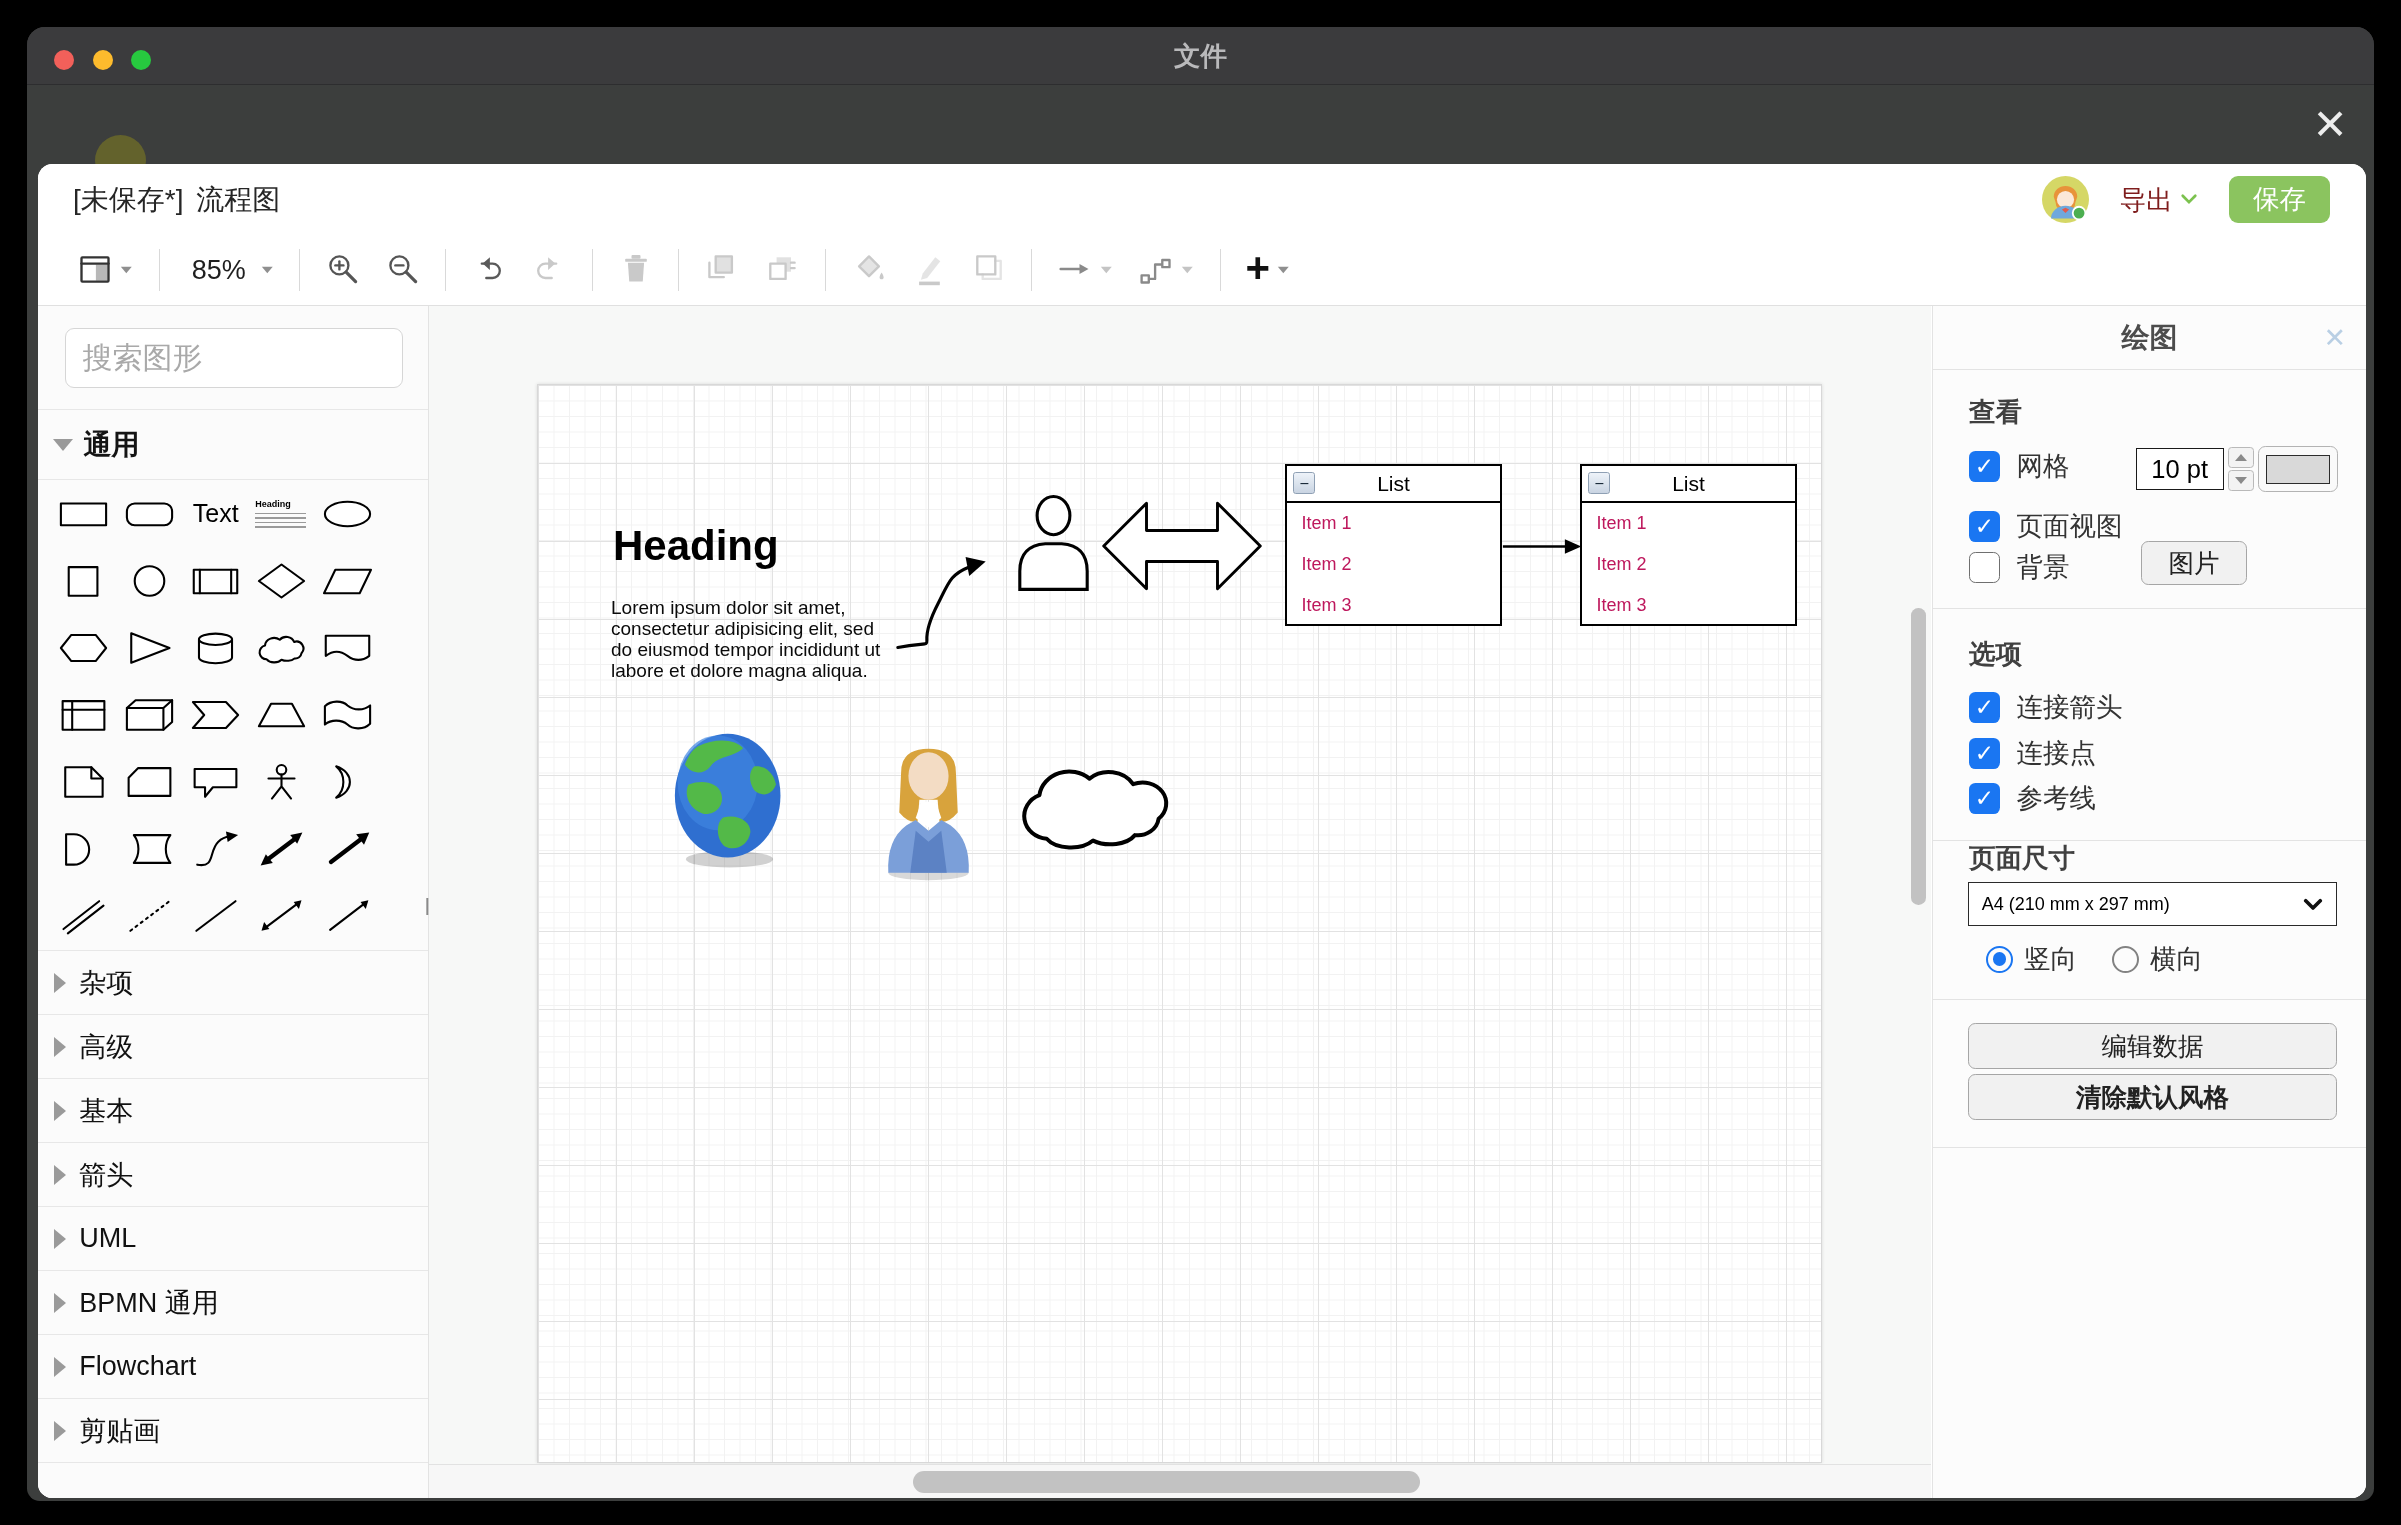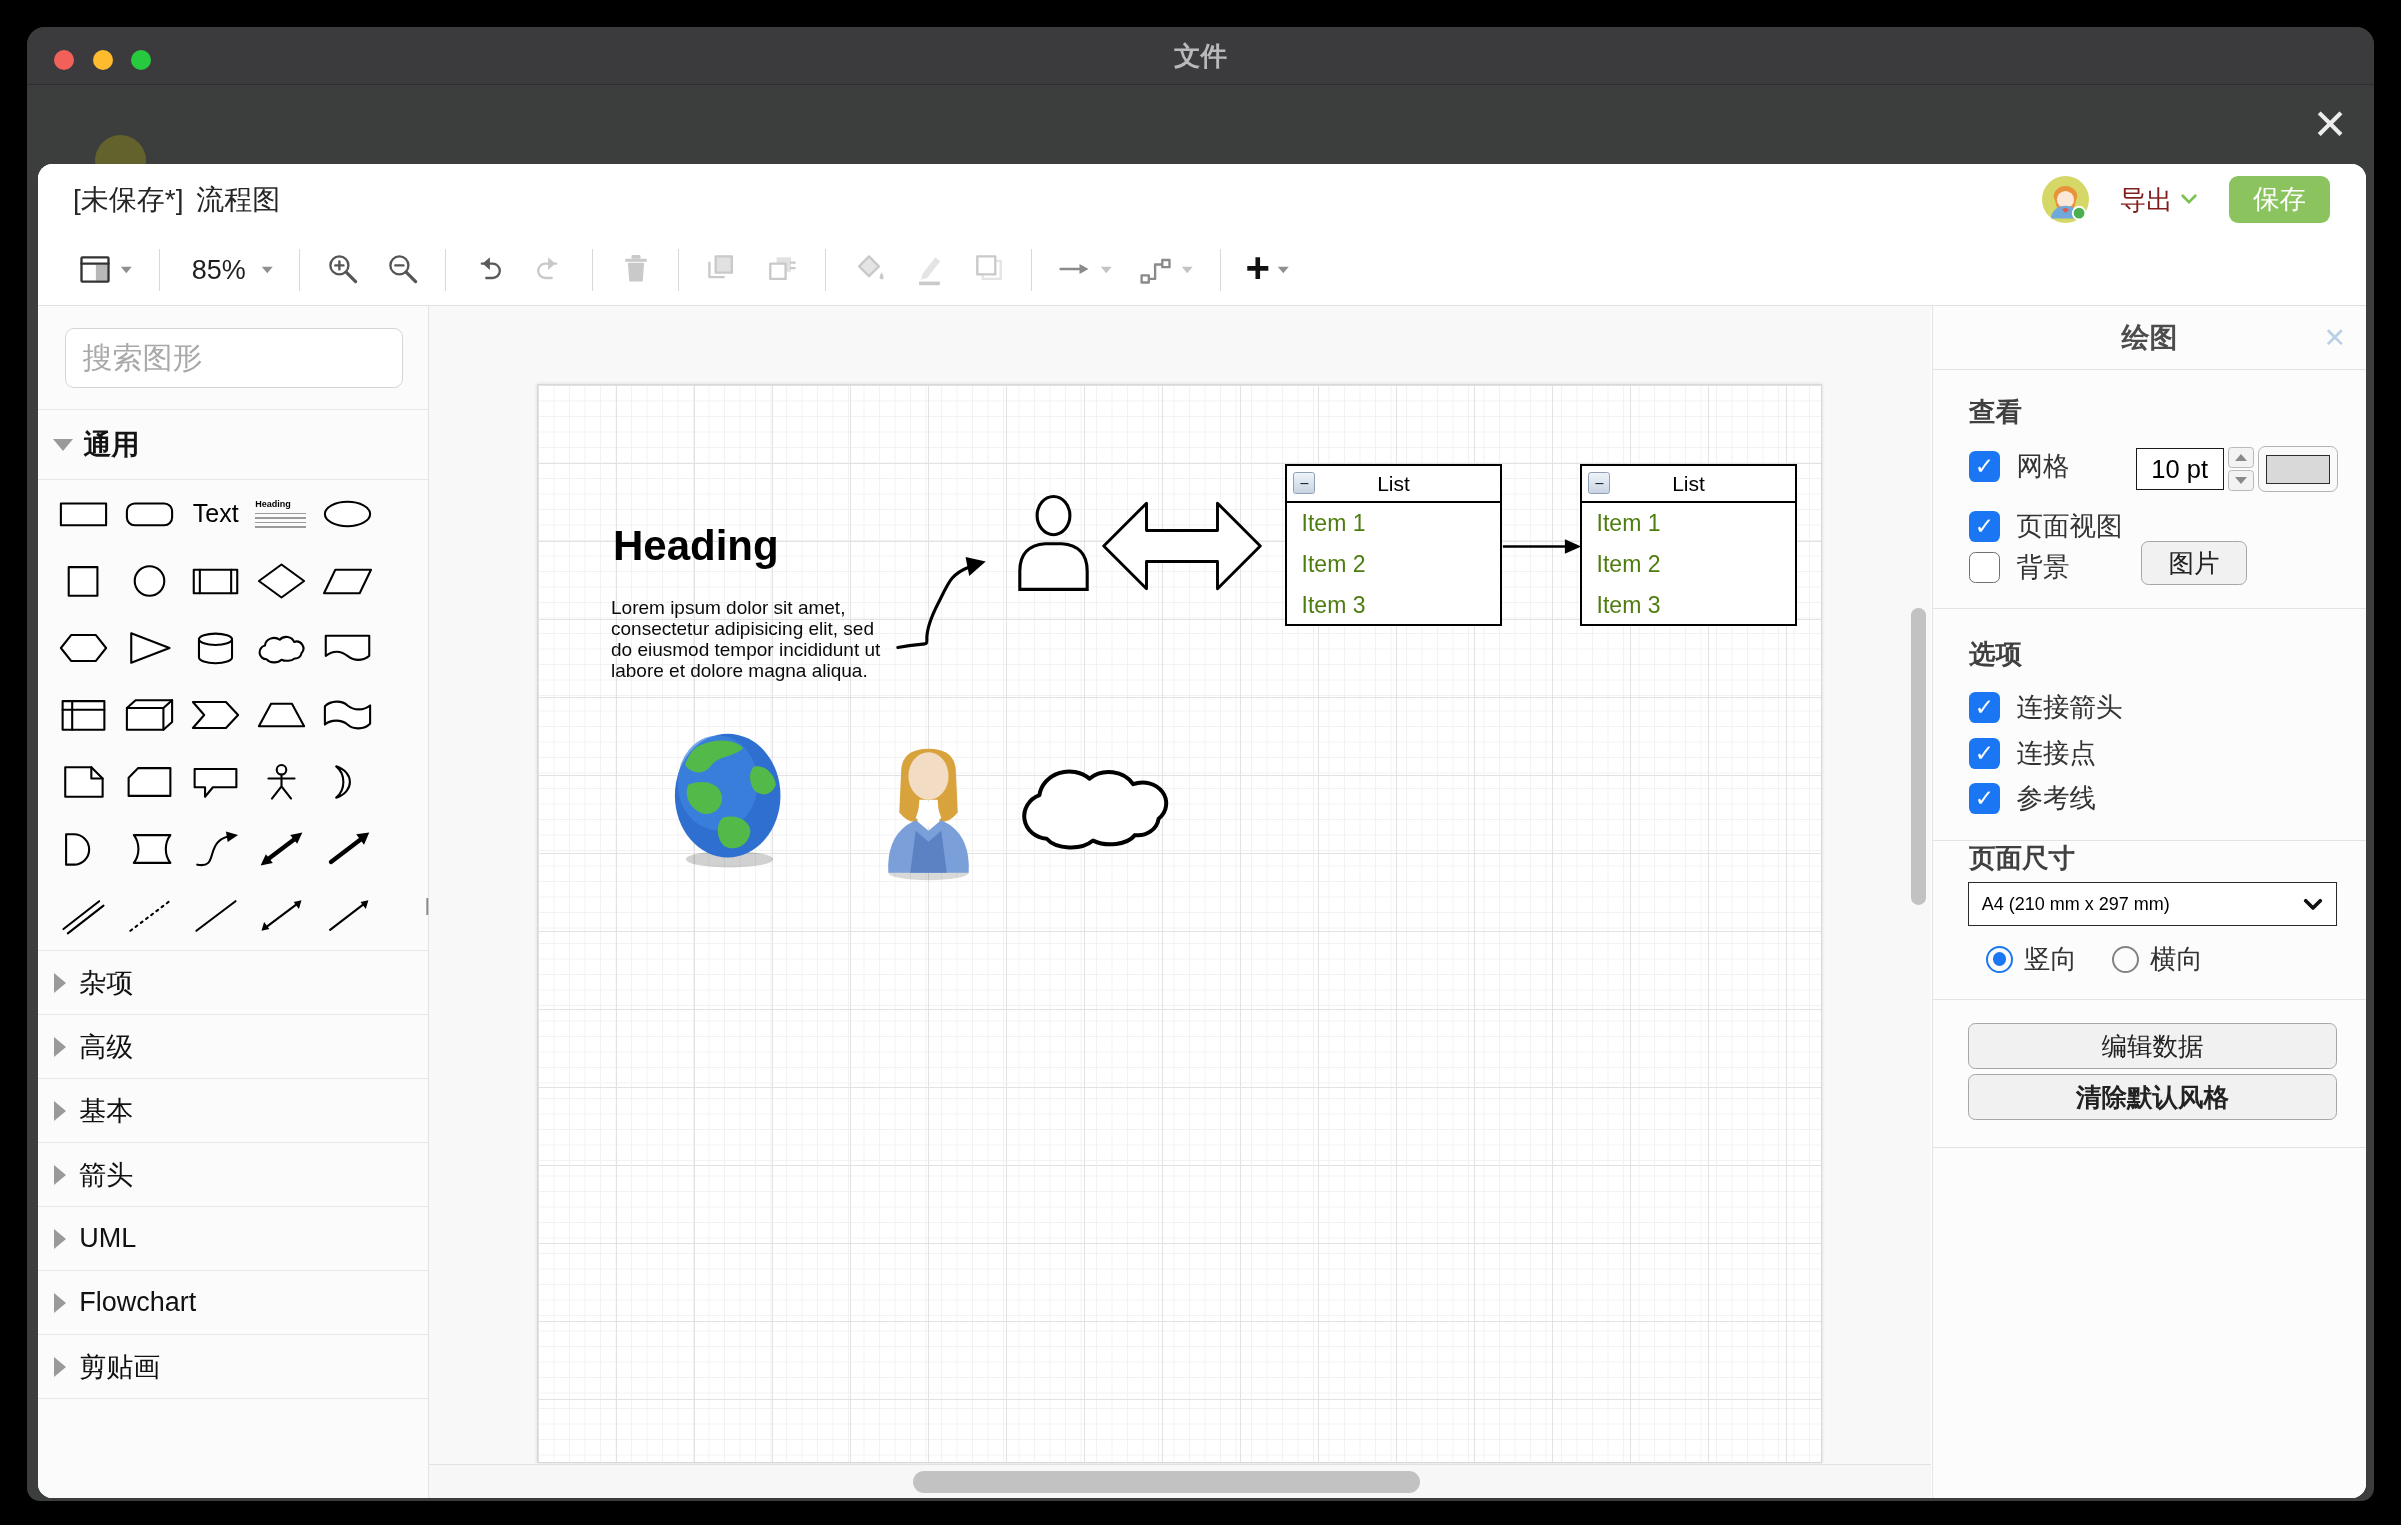--- a/index.html
+++ b/index.html
@@ -82,21 +82,21 @@
       linear-gradient(90deg,#f2f2f2 0.9px,transparent 0.9px);
     background-size:78px 78px,78px 78px,15.5px 15.5px,15.5px 15.5px;}
   .cv-heading{left:75px;top:137px;font-size:42px;font-weight:bold;color:#000;}
   .cv-par{left:73px;top:212px;width:283px;font-size:19px;line-height:21px;color:#0a0a0a;}
   .list-box{width:217px;height:162px;background:#fff;border:2.7px solid #000;}
   .list-hd{height:37px;border-bottom:2.7px solid #000;display:flex;align-items:center;justify-content:center;
     font-size:21px;color:#000;position:relative;}
   .list-min{position:absolute;left:6.4px;top:6.4px;width:22px;height:22px;border:0.9px solid #8fa0b4;border-radius:2.7px;
     background:linear-gradient(#eef3f9,#c9d4e2);display:flex;align-items:center;justify-content:center;
     font-size:16.4px;color:#1b2b3a;line-height:1;}
-  .list-item{height:41px;display:flex;align-items:center;padding-left:14.6px;font-size:23px;color:#4d7c0f;}
+  .list-item{height:41px;display:flex;align-items:center;padding-left:14.6px;font-size:18px;color:#be185d;}
   .hscroll-track{left:0;right:0;bottom:0;height:34px;background:#f7f7f7;border-top:0.9px solid #e2e2e2;}
   .hthumb{left:484px;bottom:5.5px;width:507px;height:22px;border-radius:11px;background:#c2c2c2;}
   .vthumb{left:1482px;top:302px;width:14.6px;height:297px;border-radius:7.3px;background:#c2c2c2;}
 
   
   .panel{left:1894px;top:0;width:434px;height:1192px;background:#fcfcfc;border-left:0.9px solid #e3e3e3;}
   .panel-hd{left:0;top:0;right:0;height:64px;border-bottom:0.9px solid #e3e3e3;display:flex;align-items:center;
     justify-content:center;font-size:28px;font-weight:bold;color:#4c4c4c;}
   .panel-close{position:absolute;right:20px;top:0;height:64px;display:flex;align-items:center;color:#b9cfe4;
     font-size:27px;cursor:pointer;}
@@ -516,20 +516,24 @@
             <div class="cat-row">
                 <span class="tri-right"></span>
                 <span>箭头</span>
               </div>
             <div class="cat-row">
                 <span class="tri-right"></span>
                 <span>UML</span>
               </div>
             <div class="cat-row">
                 <span class="tri-right"></span>
+                <span>BPMN 通用</span>
+              </div>
+            <div class="cat-row">
+                <span class="tri-right"></span>
                 <span>Flowchart</span>
               </div>
             <div class="cat-row">
                 <span class="tri-right"></span>
                 <span>剪贴画</span>
               </div>
             <div class="cat-end"></div>
           </div>
         </div>
         <div class="abs sb-resize">‖</div>

